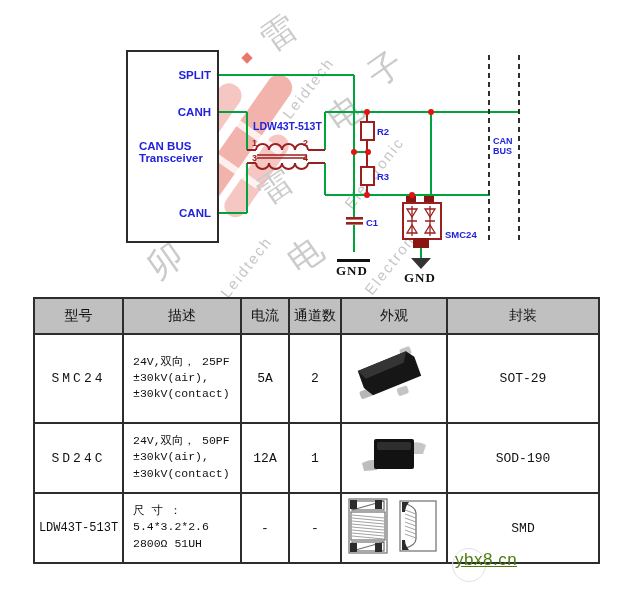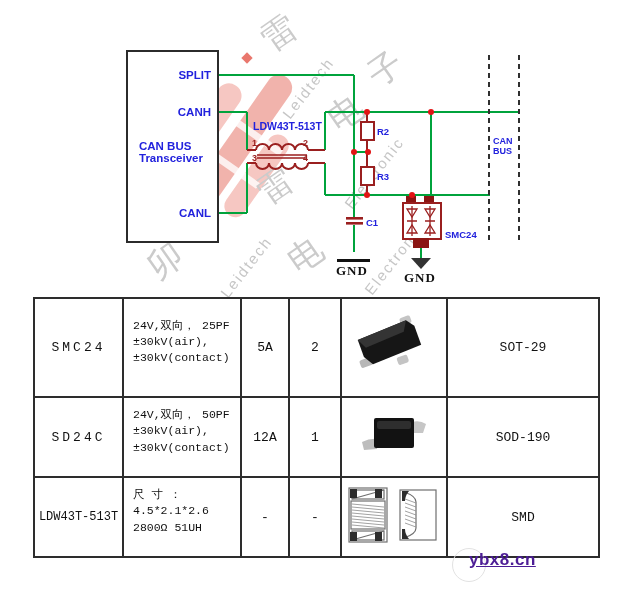--- a/index.html
+++ b/index.html
@@ -25,37 +25,37 @@
     background:#c0c0c0; font-weight:normal; font-size:14px; color:#111;
     height:32px; text-align:center;
   }
   .row-1 td { height:80px; }
   .row-2 td { height:61px; }
   .row-3 td { height:61px; }
   td.model { font-family:"Liberation Mono",monospace; font-size:13px; letter-spacing:3px; text-align:center; color:#111; }
   td.model.tight { letter-spacing:0; font-size:12px; }
   td.desc  {
     font-family:"Liberation Mono",monospace; font-size:11.5px; color:#111;
-    text-align:left; vertical-align:middle; padding:3px 2px 14px 9px;
+    text-align:left; vertical-align:middle; padding:3px 2px 4px 9px;
     white-space:pre-line; line-height:1.4;
   }
   td.val, td.pkg { font-family:"Liberation Mono",monospace; font-size:13px; text-align:center; color:#111; }
   td.photo { text-align:center; vertical-align:middle; background:#fff; }
   
   .footer { position:absolute; left:446px; top:545px; width:185px; height:40px; }
   .footer .circle {
     position:absolute; left:6px; top:3px; width:32px; height:32px;
     border:1px solid #e2e2e2; border-radius:50%;
   }
   .footer .site-wm {
     position:absolute; left:26px; top:9px; color:#b9b9b9; font-size:15px;
     letter-spacing:1px; white-space:nowrap;
   }
   .footer .site {
-    position:absolute; left:23px; top:5px; color:#4c1d95; font-weight:bold;
+    position:absolute; left:9px; top:5px; color:#4d7c0f; font-weight:normal;
     font-size:17px; text-decoration:underline; letter-spacing:.5px;
   }
 </style>
 </head>
 <body>
 
 <div class="page">
 
   <svg class="schematic" width="631" height="300" viewBox="0 0 631 300">
 
@@ -173,20 +173,28 @@
   <table class="spec-table">
     <colgroup>
       <col style="width:89px">
         <col style="width:118px">
         <col style="width:48px">
       <col style="width:52px">
         <col style="width:106px">
         <col style="width:152px">
     </colgroup>
     <tbody>
+        <tr>
+      <th>型号</th>
+      <th>描述</th>
+      <th>电流</th>
+      <th>通道数</th>
+      <th>外观</th>
+      <th>封装</th>
+    </tr>
     <tr class="row-1">
       <td class="model">SMC24</td>
       <td class="desc">24V,双向， 25PF
 ±30kV(air),
 ±30kV(contact)</td>
       <td class="val">5A</td>
       <td class="val">2</td>
       <td class="photo">
         <svg width="92" height="64" viewBox="0 0 92 64">
           <g transform="rotate(-20 46 32)">
@@ -213,21 +221,21 @@
           <path d="M60 12 q8 -2 14 2 l-3 9 -11 0 z" fill="#c6c6c6"></path>
           <rect x="22" y="8" width="40" height="30" rx="2" fill="#121212"></rect>
           <rect x="25" y="11" width="34" height="8" rx="2" fill="#2e2e2e"></rect>
         </svg>
       </td>
       <td class="pkg">SOD-190</td>
     </tr>
     <tr class="row-3">
       <td class="model tight">LDW43T-513T</td>
       <td class="desc">尺 寸 ：
-4.5*2.1*2.6
+5.4*3.2*2.6
 2800Ω 51UH</td>
       <td class="val">-</td>
       <td class="val">-</td>
       <td class="photo">
         <svg width="100" height="60" viewBox="0 0 100 60">
           <g stroke="#6f6f6f" stroke-width="1.2" fill="none">
             <rect x="5" y="3" width="38" height="54"></rect>
             <rect x="8" y="5" width="32" height="9"></rect>
             <rect x="8" y="46" width="32" height="9"></rect>
             <path d="M8 14 L40 5 M8 55 L40 46"></path>

